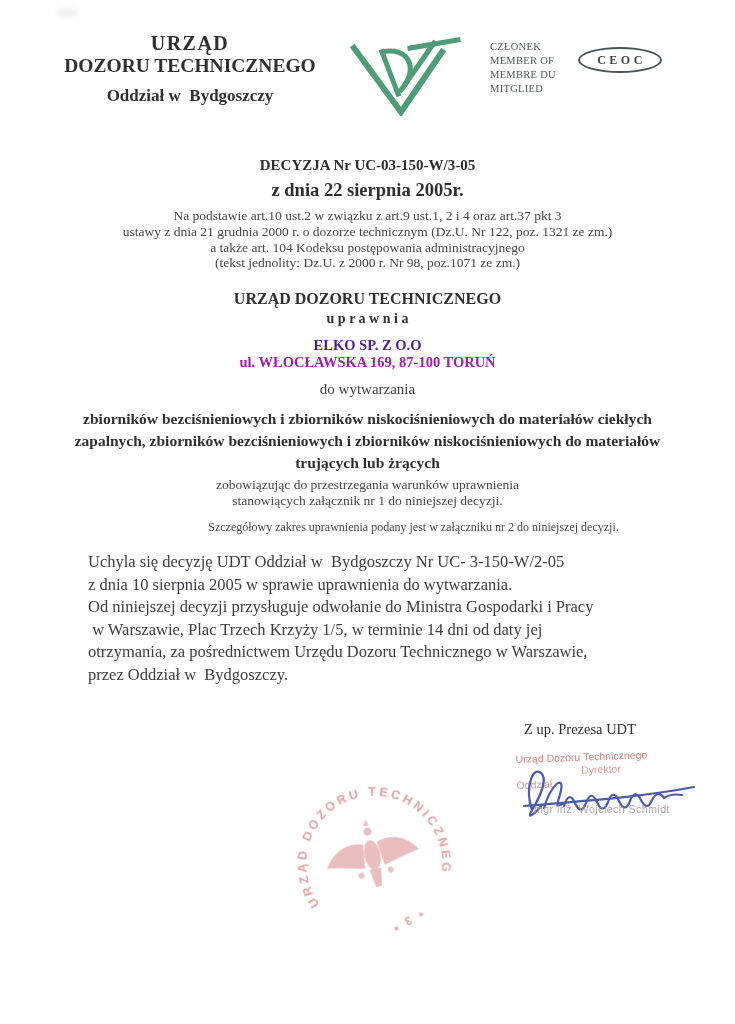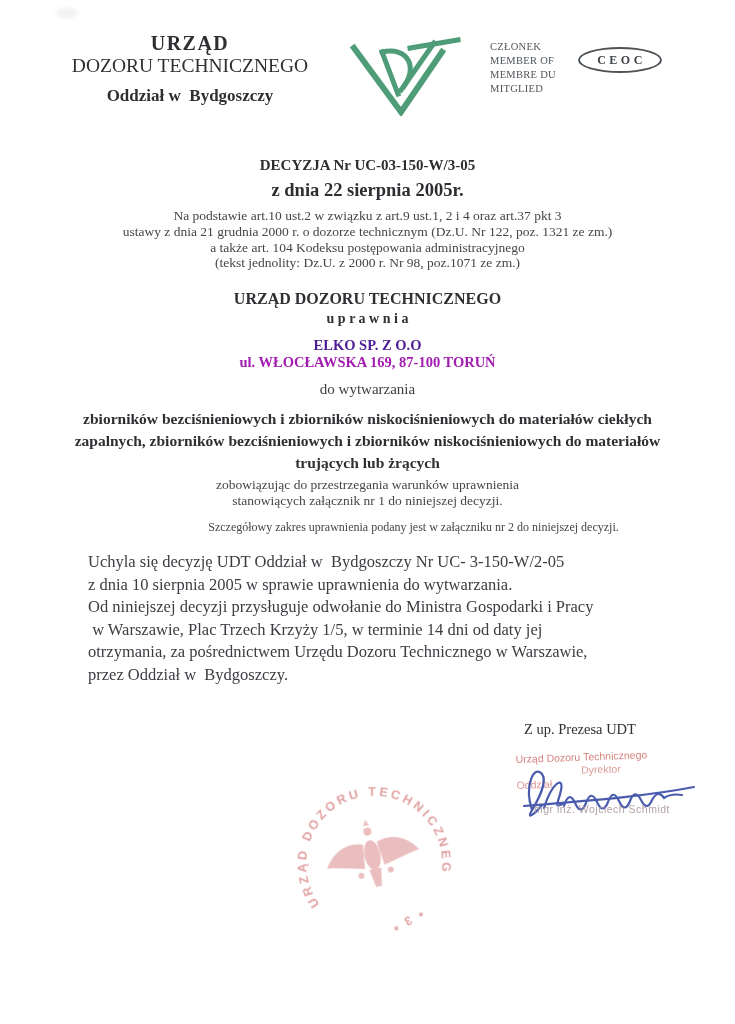--- a/index.html
+++ b/index.html
@@ -5,21 +5,21 @@
   html,body{margin:0;padding:0;background:#e8e8e8;}
   .doc{position:relative;width:735px;height:1024px;background:#ffffff;
        font-family:"Liberation Serif", serif;color:#3d3d3d;overflow:hidden;margin:0 auto;}
   .abs{position:absolute;}
   .center{text-align:center;}
   .pre{white-space:pre;}
 
   
   .org-block{left:40px;top:32px;width:300px;text-align:center;color:#2f2f33;}
   .org-l1{font-size:20px;font-weight:bold;letter-spacing:1.5px;}
-  .org-l2{font-size:19.5px;font-weight:normal;}
+  .org-l2{font-size:19.5px;font-weight:bold;}
   .org-l3{font-size:17px;font-weight:bold;margin-top:9px;}
   .logo{left:344px;top:28px;width:118px;height:88px;}
   .membership{left:490px;top:40px;font-size:10.5px;line-height:14px;color:#50555a;letter-spacing:.3px;}
   .ceoc{left:578px;top:47px;width:84px;height:26px;border:2px solid #4e5358;border-radius:50%;
         display:flex;align-items:center;justify-content:center;font-size:12px;font-weight:bold;
         letter-spacing:3.5px;color:#3f4449;padding-left:3px;box-sizing:border-box;}
   .smudge{left:56px;top:8px;width:22px;height:10px;background:#9a9a9a;opacity:.14;border-radius:50%;filter:blur(2px);}
 
   
   .title1{left:0;top:157px;width:735px;font-size:15px;font-weight:bold;color:#2e2e32;}

